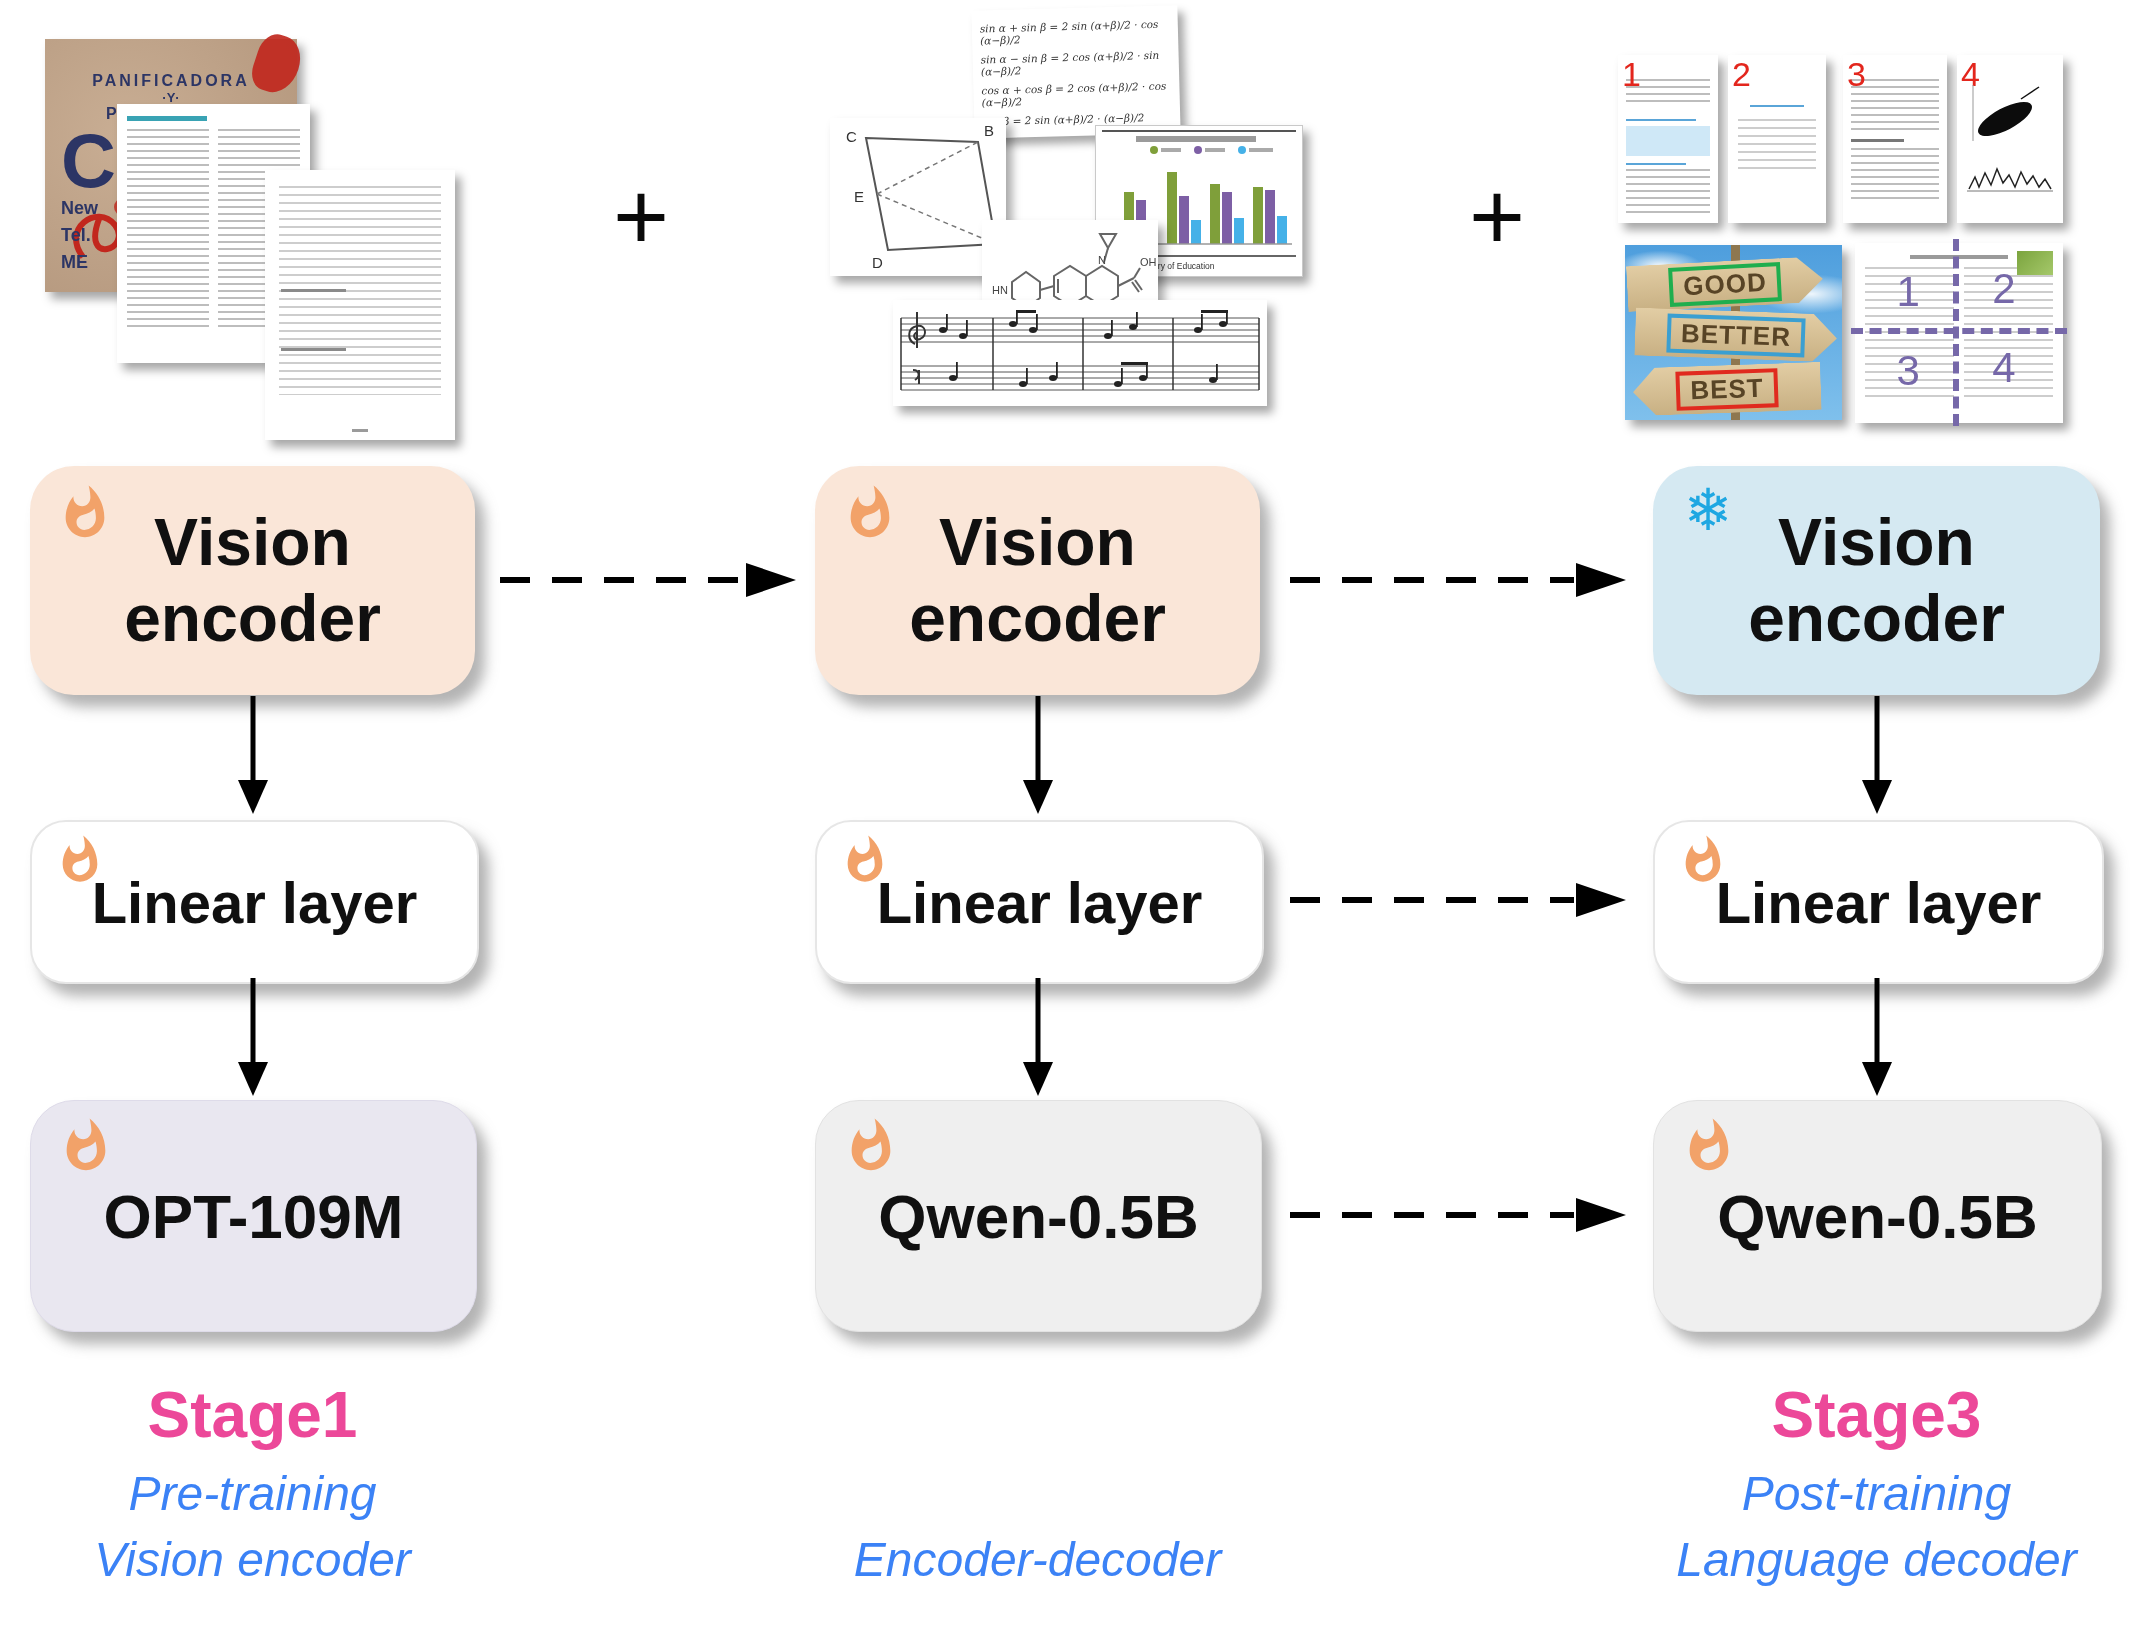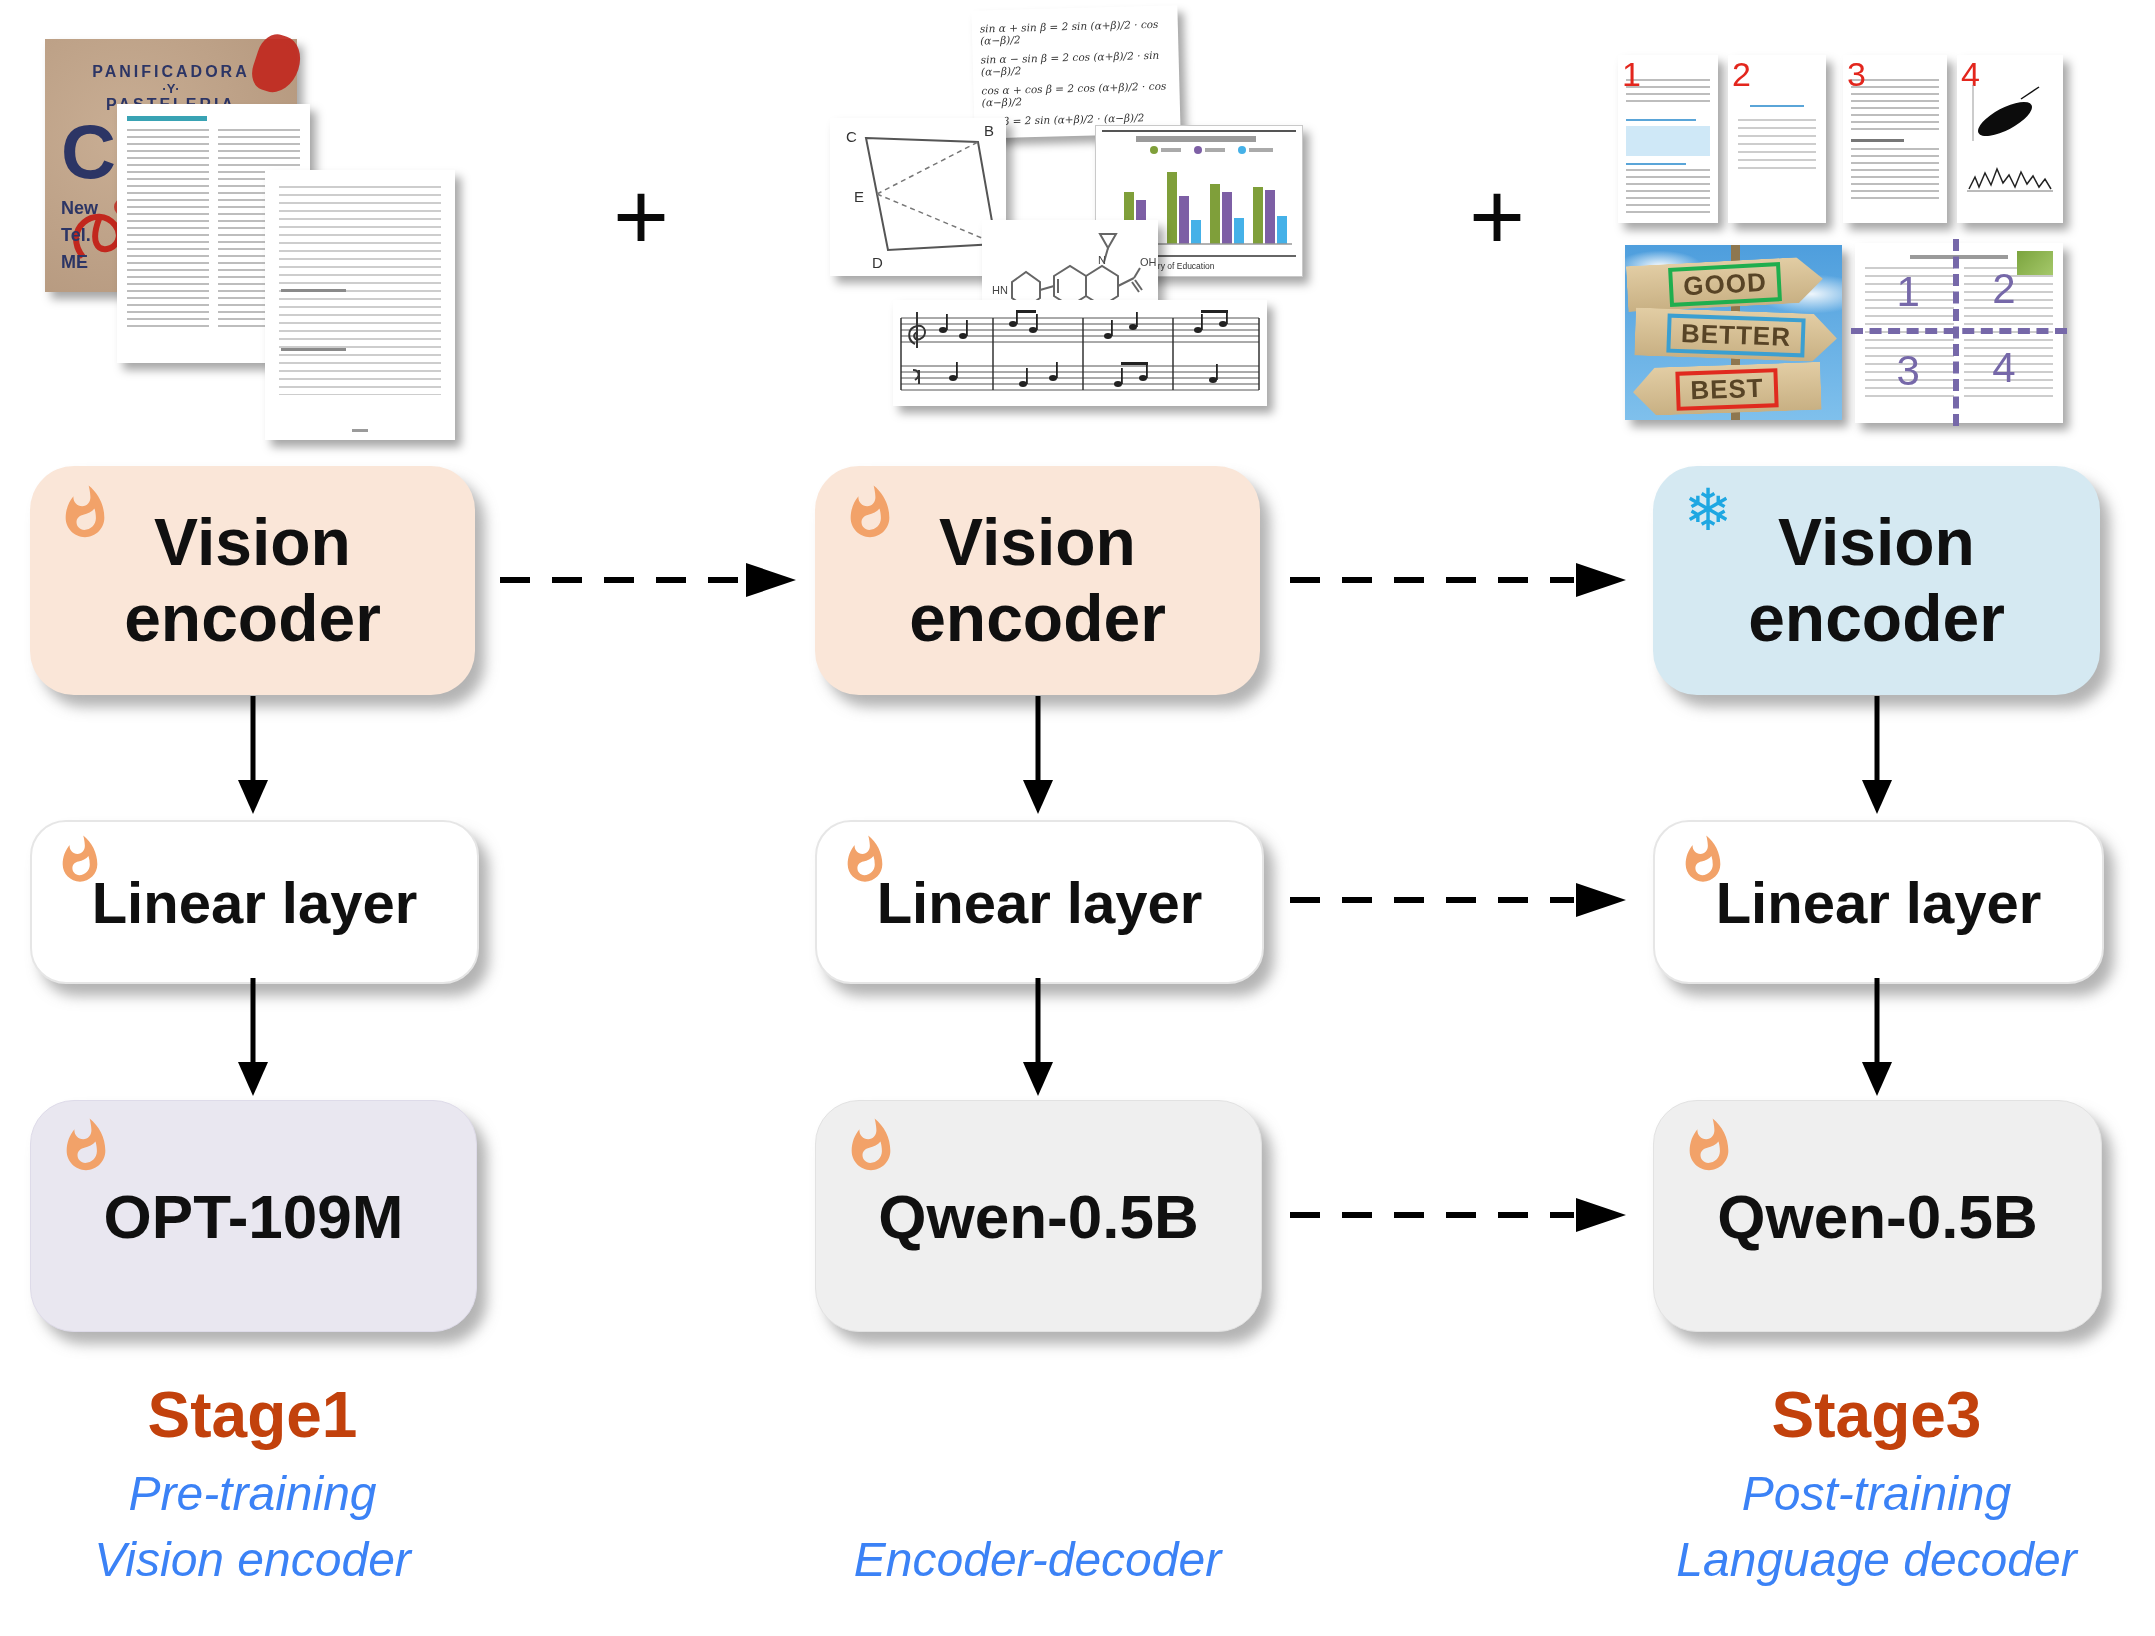--- a/index.html
+++ b/index.html
@@ -37,40 +37,40 @@
   .v1{top:696px;} .v2{top:978px;}
   .varrow line{stroke:#000;stroke-width:5;}
   .varrow polygon{fill:#000;}
   .harrow{position:absolute;}
   .harrow line{stroke:#000;stroke-width:6;stroke-dasharray:30 22;}
   .harrow polygon{fill:#000;}
   .plus{position:absolute;width:90px;text-align:center;font-size:96px;font-weight:400;color:#0a0a0a;}
 
   
   .stage-label{position:absolute;top:1378px;width:100%;text-align:center;
-               font-size:64px;font-weight:700;color:#c2410c;}
+               font-size:64px;font-weight:700;color:#ec4899;}
   .desc{position:absolute;width:100%;text-align:center;font-style:italic;
         color:#3b82f6;font-size:48px;}
   .d1{top:1466px;} .d2{top:1532px;}
 
   
   .collage{position:absolute;}
   #collage1{left:45px;top:39px;width:412px;height:412px;}
   #collage2{left:830px;top:8px;width:452px;height:428px;}
   #collage3{left:1618px;top:55px;width:452px;height:372px;}
   .card{position:absolute;background:#fff;box-shadow:6px 7px 9px rgba(0,0,0,.35);}
   .lines{background:repeating-linear-gradient(to bottom,#bdbdbd 0 2px,transparent 2px 7px);}
   .lines-lt{background:repeating-linear-gradient(to bottom,#cdcdcd 0 2px,transparent 2px 8px);}
 
   
   .bag{left:0;top:0;width:252px;height:253px;
        background:radial-gradient(circle at 32% 38%,#c9ae94,#b2957b);
        color:#2c3565;box-shadow:6px 7px 9px rgba(0,0,0,.35);}
   .bag .arc{text-align:center;font-weight:700;}
-  .bag-l1{padding-top:24px;font-size:16px;letter-spacing:3px;}
+  .bag-l1{padding-top:33px;font-size:16px;letter-spacing:3px;}
   .bag-l2{font-size:13px;}
   .bag-l3{font-size:16px;letter-spacing:3px;}
   .bag-big{font-size:76px;font-weight:800;letter-spacing:2px;padding-left:16px;line-height:76px;}
   .bag-bottom{position:absolute;left:16px;bottom:16px;font-size:18px;font-weight:700;line-height:27px;}
   .bag-blob{position:absolute;right:-2px;top:-4px;width:44px;height:58px;background:#c0281e;
             border-radius:45% 55% 60% 40%;transform:rotate(18deg);opacity:.92;}
   .pg-academic{left:72px;top:65px;width:193px;height:259px;padding:12px 10px;box-sizing:border-box;}
   .pg-academic .hd{width:46%;height:5px;background:#39a3b4;margin-bottom:8px;}
   .pg-academic .cols{display:flex;gap:9px;height:86%;}
   .pg-academic .cols div{flex:1;}

